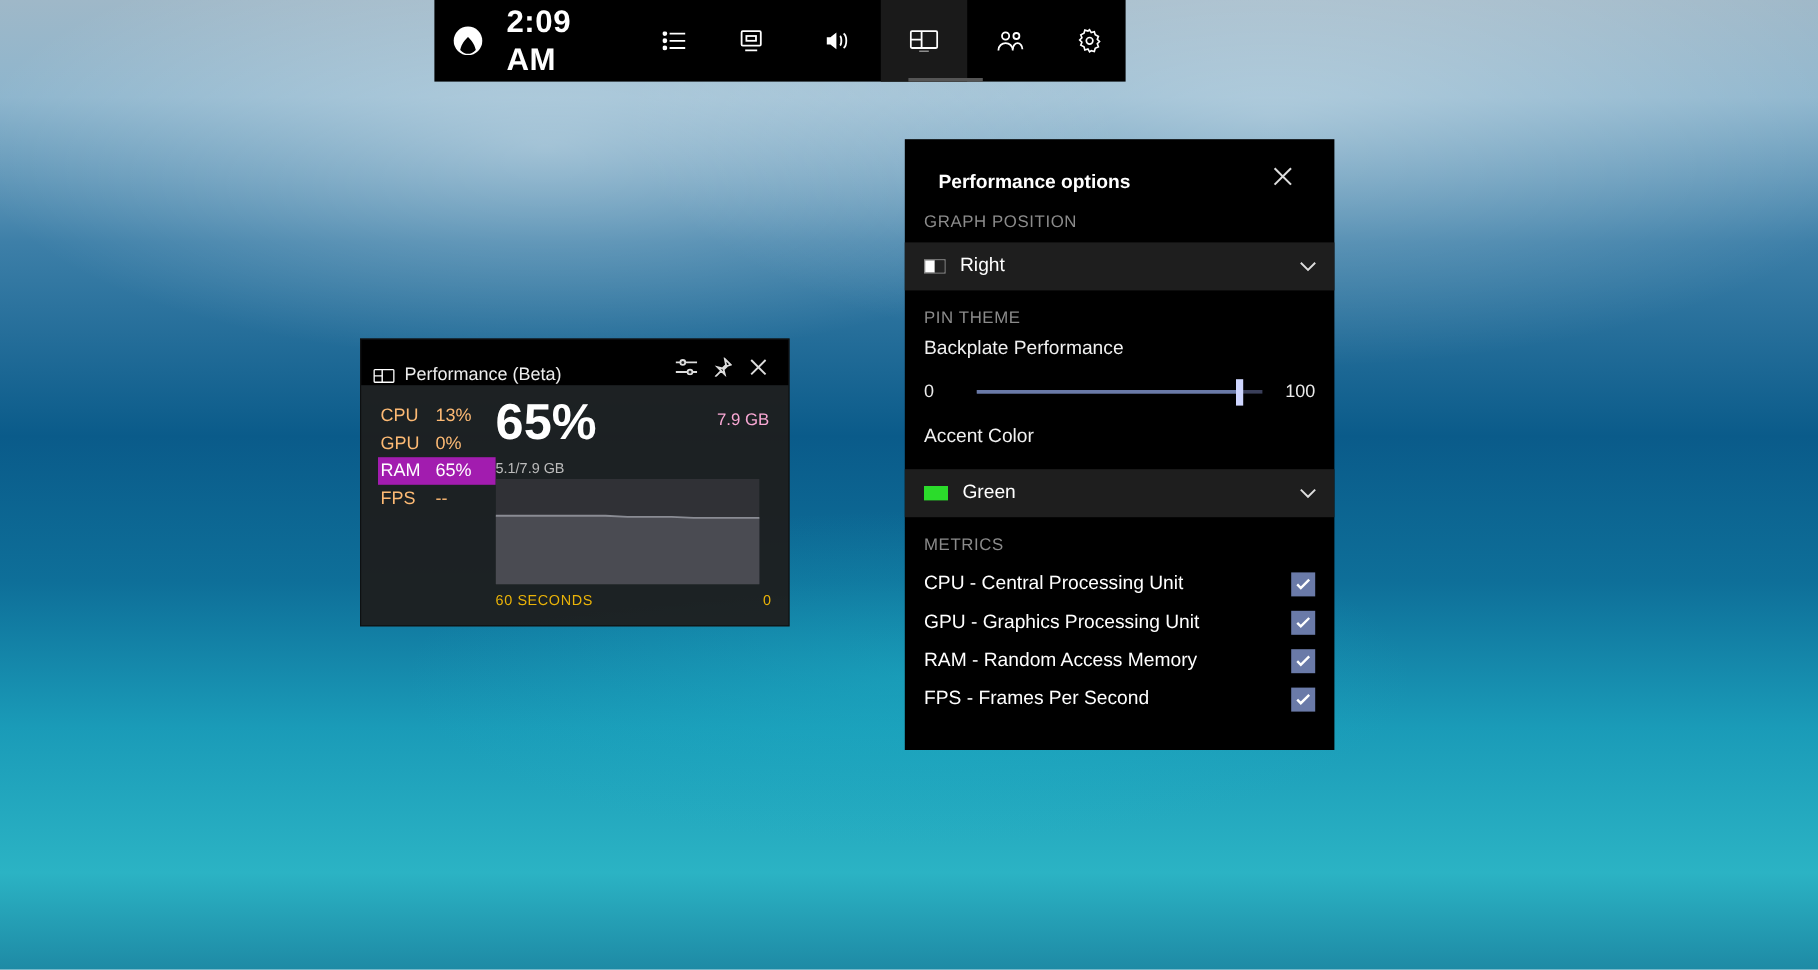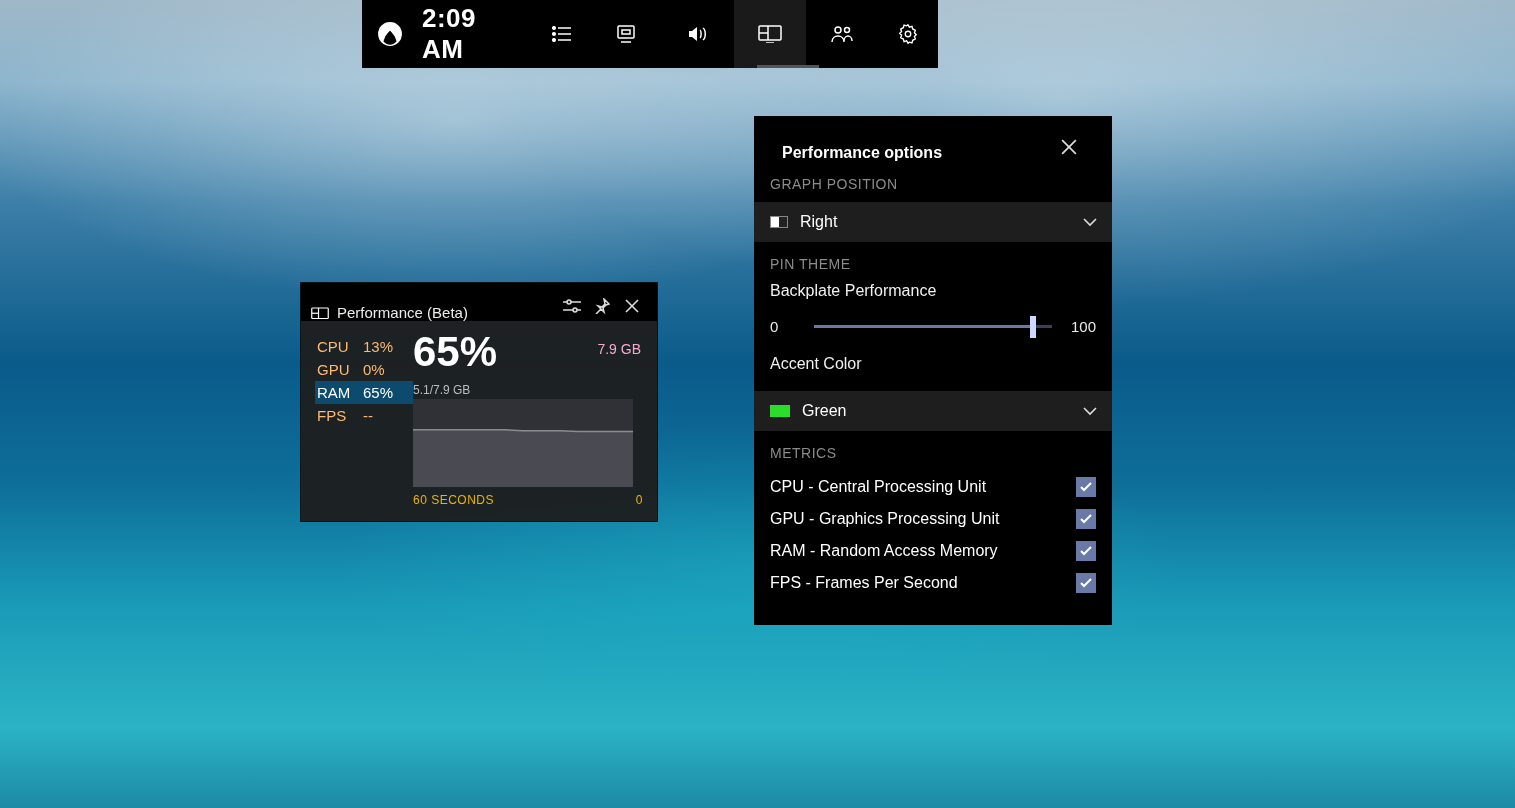--- a/index.html
+++ b/index.html
@@ -41,21 +41,21 @@
   .perf-header {
     background:#000; height:38px; display:flex; align-items:flex-end; padding:0 10px;
   }
   .perf-header .ico { margin-right:8px; display:flex; }
   .perf-header .title { font-size:15px; flex:1; }
   .perf-header .hbtn { width:30px; height:30px; display:flex; align-items:center; justify-content:center; color:#e0e0e0; }
   .perf-body { display:flex; padding:10px 14px 14px 14px; }
   .metrics { width:98px; padding-top:4px; }
   .metric-row { display:flex; gap:10px; font-size:15px; padding:3px 4px 3px 2px; color:#fdba74; }
   .metric-row .label { width:36px; }
-  .metric-row.selected { background:#0c4a6e; color:#fff; }
+  .metric-row.selected { background:#a21caf; color:#fff; }
   .ram-right { flex:1; }
   .big { font-size:42px; font-weight:700; color:#fff; line-height:1; }
   .total { position:absolute; top:58px; right:16px; font-size:14px; color:#f9a8d4; }
   .ratio { font-size:12px; color:#bdbdbd; margin-top:10px; }
   .chart-area { margin-top:2px; }
   .axis-row { display:flex; justify-content:space-between; font-size:12px; color:#eab308; margin-top:6px; letter-spacing:0.5px; }
 
   
   .opts {
     position: absolute; top: 116px; left: 754px; width: 358px;

